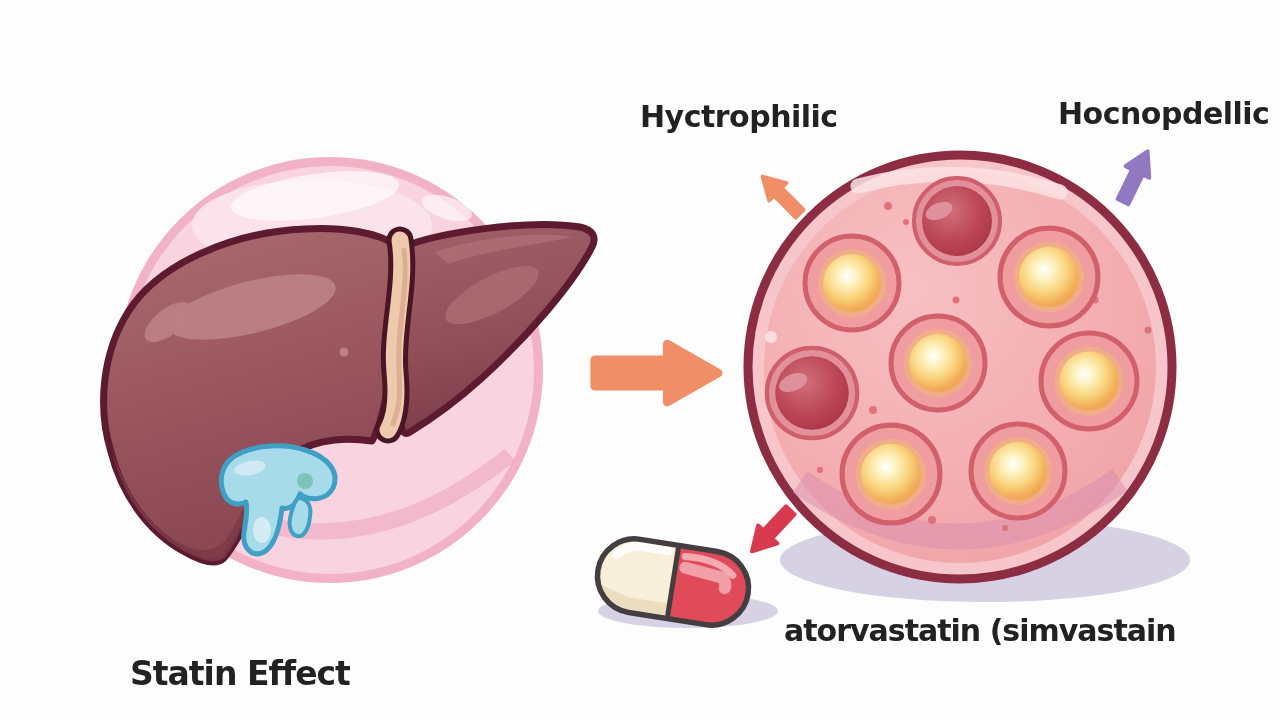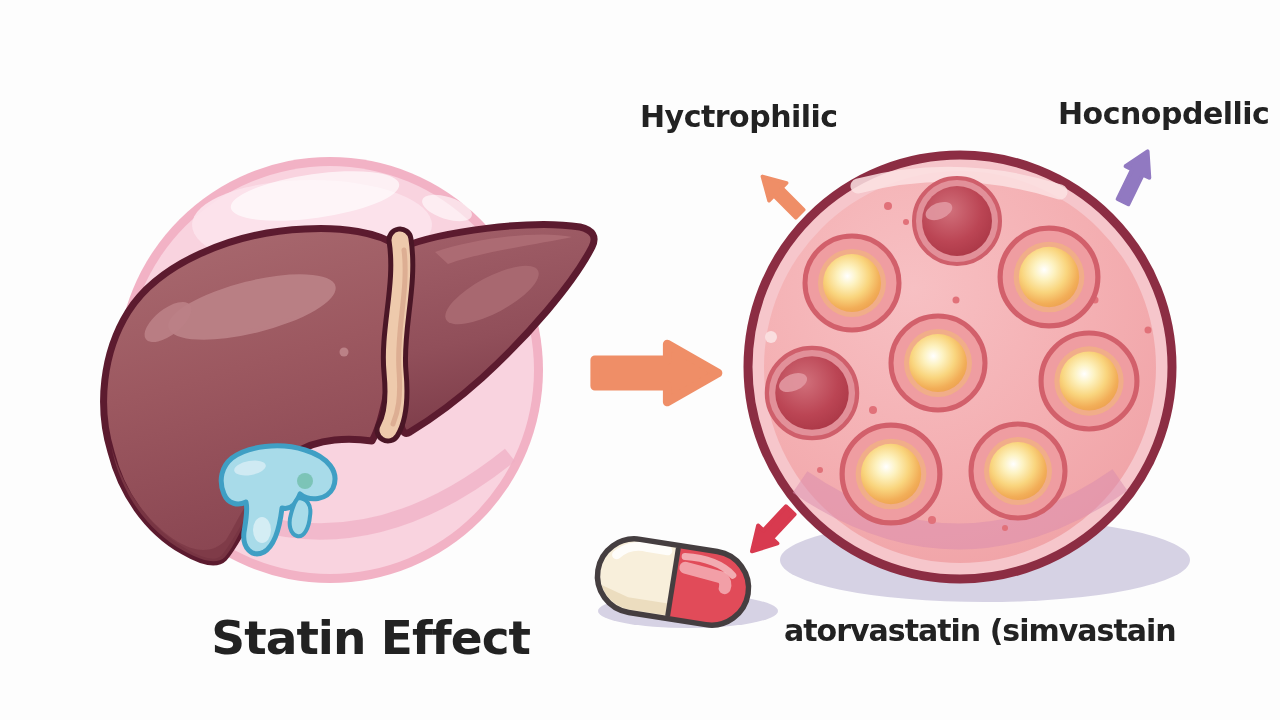--- a/index.html
+++ b/index.html
@@ -7,21 +7,21 @@
     position:relative;width:1280px;height:720px;overflow:hidden;
     background:#fdfdfd;font-family:"DejaVu Sans","Liberation Sans",sans-serif;
   }
   #art{position:absolute;left:0;top:0;}
   .label{
     position:absolute;color:#222222;font-weight:700;letter-spacing:-0.5px;
   }
   .label span{display:block;}
   #label-hydrophilic{left:640px;top:99px;font-size:30px;line-height:36px;text-align:left;}
   #label-lipophilic{left:1058px;top:97px;font-size:30px;line-height:34px;}
-  #caption-statin{left:130px;top:616px;width:400px;text-align:right;font-size:47px;line-height:44px;letter-spacing:-1px;}
+  #caption-statin{left:130px;top:652px;width:400px;text-align:left;font-size:33px;line-height:44px;letter-spacing:-1px;}
   #label-statins{left:784px;top:613px;width:430px;text-align:left;font-size:30px;line-height:35px;letter-spacing:-1px;}
 </style>
 </head>
 <body>
 
 <div id="canvas">
 
 <svg id="art" width="1280" height="720" viewBox="0 0 1280 720">
   <defs>
     <radialGradient id="glow" cx="0.42" cy="0.38" r="0.68">

